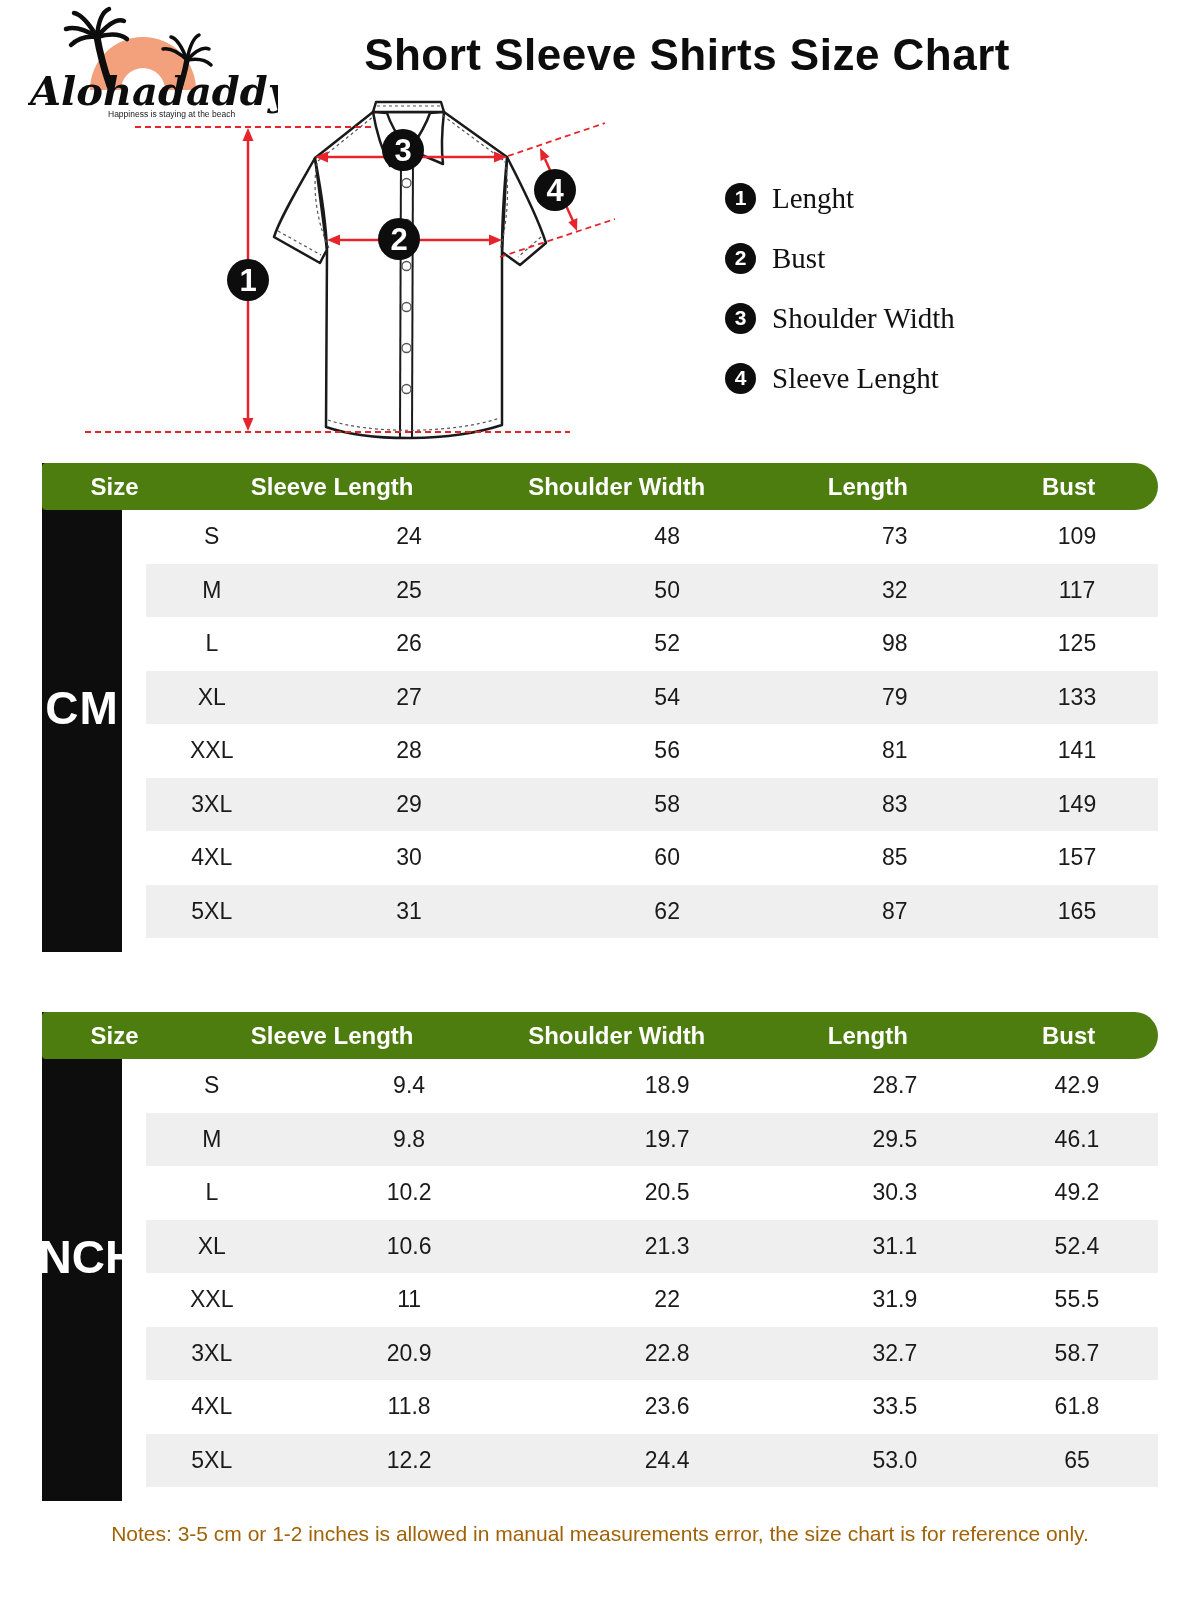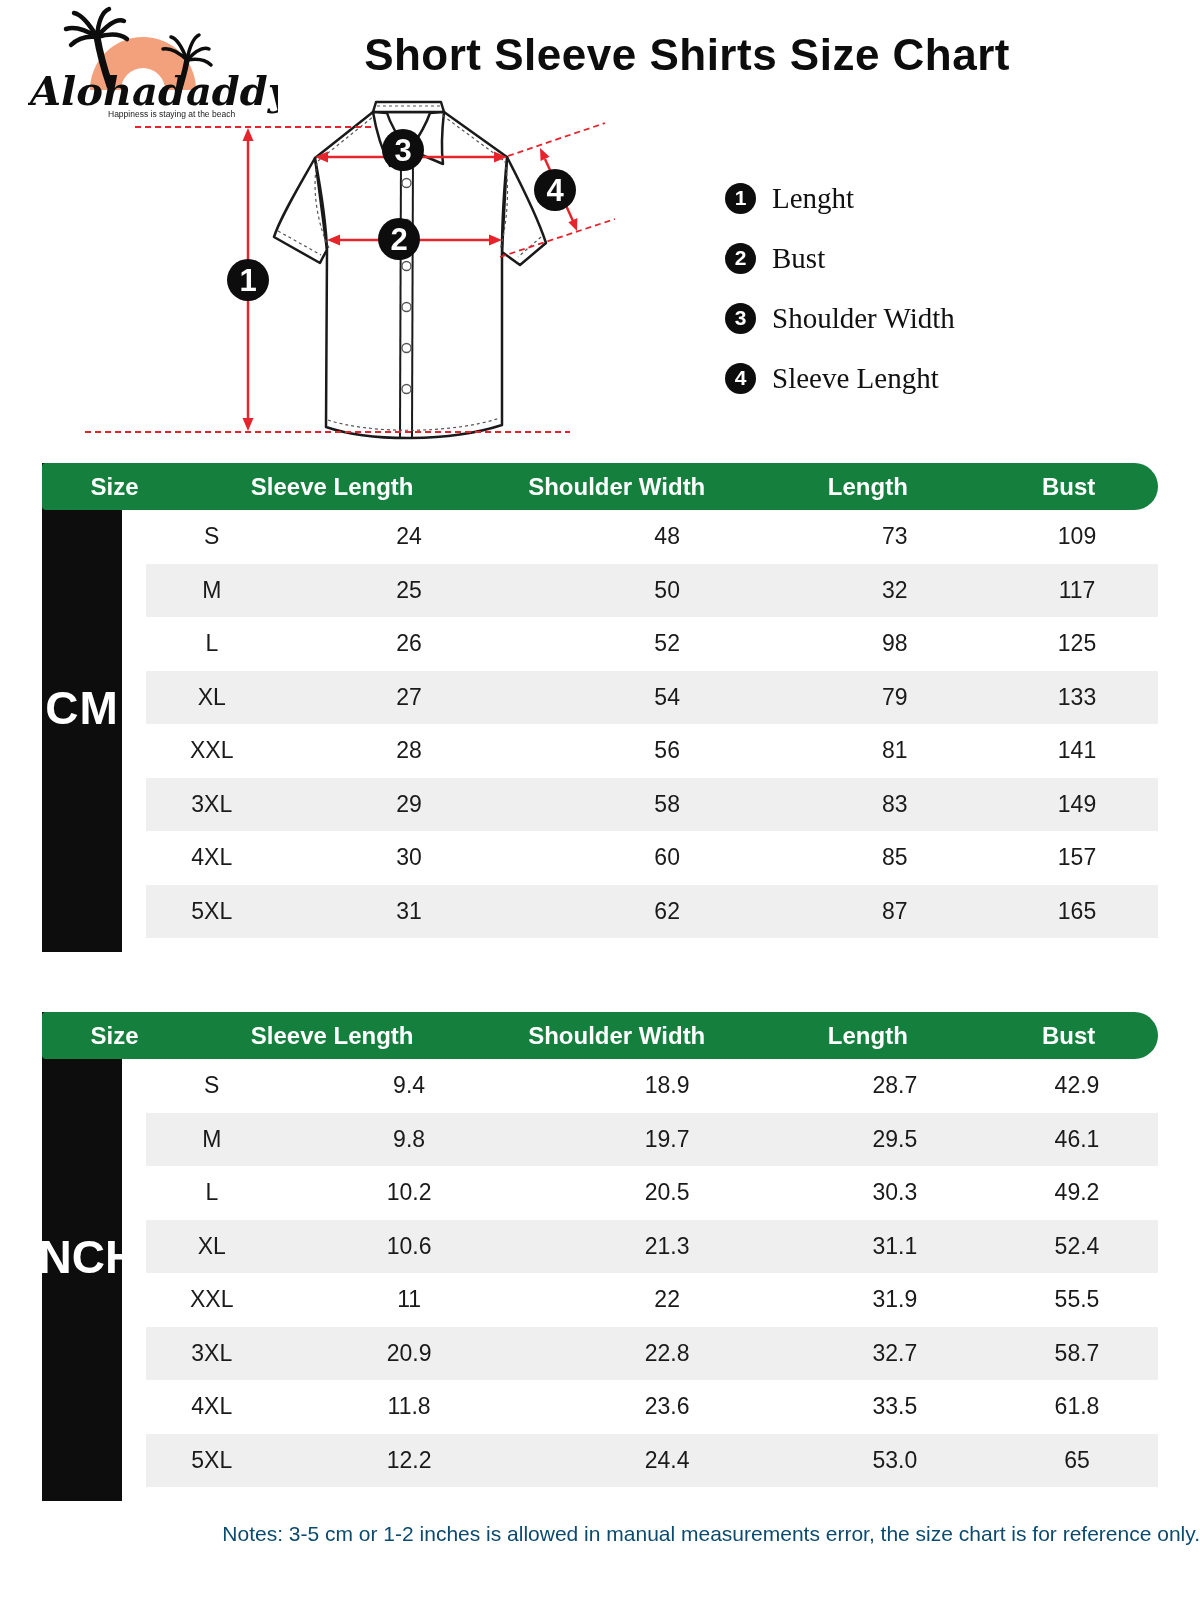--- a/index.html
+++ b/index.html
@@ -32,36 +32,36 @@
   .size-table.inch { top:1012px; }
   .side-label {
     position:absolute; left:0; top:0; width:80px; height:489px; background:#0d0d0d;
     display:flex; align-items:center; justify-content:center;
     color:#fff; font-weight:bold;
   }
   .cm .side-label   { font-size:46px; letter-spacing:1px; }
   .inch .side-label { font-size:46px; letter-spacing:0px; }
   .thead {
     position:absolute; left:0; top:0; width:1116px; height:47px;
-    background:#15803d; border-radius:4px 24px 24px 4px;
+    background:#4d7c0f; border-radius:4px 24px 24px 4px;
     box-sizing:border-box;
     display:grid; grid-template-columns:13% 26% 25% 20% 16%; align-items:center;
   }
   .hcell { color:#fff; font-weight:bold; font-size:24px; text-align:center; }
   .tbody { position:absolute; left:104px; top:47px; width:1012px; }
   .trow {
     display:grid; grid-template-columns:13% 26% 25% 20% 16%;
     height:53.5px; align-items:center; background:#ffffff;
   }
   .trow.alt { background:#efefef; }
   .tcell { text-align:center; font-size:23px; color:#1a1a1a; }
   
   .notes {
     position:absolute; left:0; top:1522px; width:1200px;
-    text-align:right; font-size:21px; color:#0c4a6e;
+    text-align:center; font-size:21px; color:#a16207;
   }
 </style>
 </head>
 <body>
 
 <svg class="logo" viewBox="0 0 250 118">
   <path d="M 62,86 A 53,53 0 0 1 168,86 L 137,86 A 22,22 0 0 0 93,86 Z" fill="#F2A17C"></path>
   <g stroke="#0d0d0d" fill="none" stroke-linecap="round">
     <path d="M 82,82 Q 73,56 69,33" stroke-width="7"></path>
     <g stroke-width="4.5">

